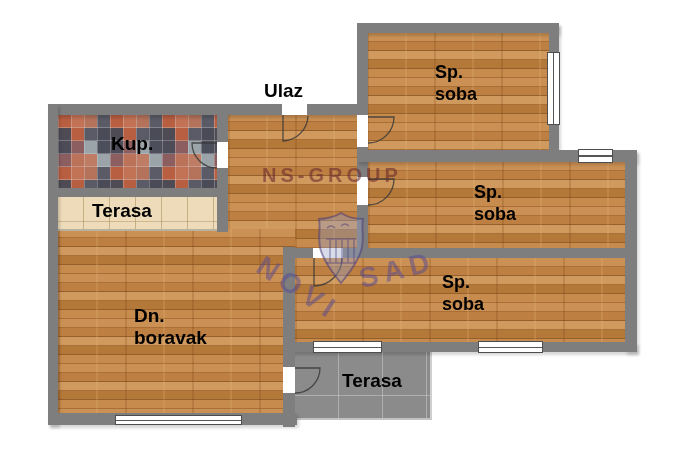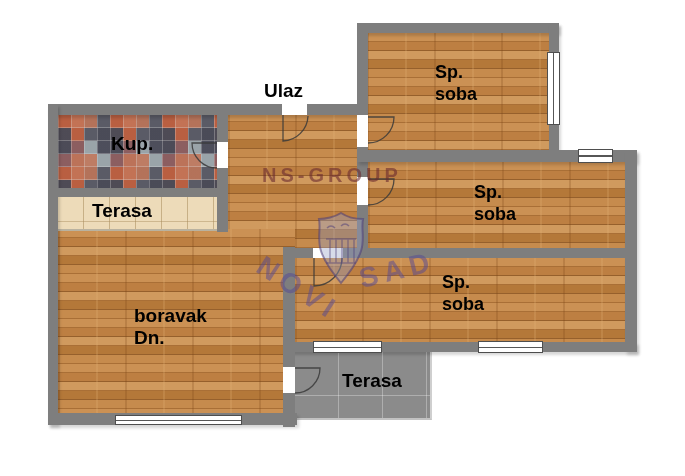--- a/index.html
+++ b/index.html
@@ -121,22 +121,22 @@
     <path d="M368 117 L394 117 A26 26 0 0 1 368 143"></path>
     <path d="M368 179 L394 179 A26 26 0 0 1 368 205"></path>
     <path d="M314 258 L314 286 A28 28 0 0 0 342 258"></path>
     <path d="M295 368 L320 368 A25 25 0 0 1 295 393"></path>
   </svg>
 
   <div class="abs lbl" style="left:264px;top:80px">Ulaz</div>
   <div class="abs lbl" style="left:111px;top:133px">Kup.</div>
   <div class="abs lbl" style="left:92px;top:200px">Terasa</div>
   <div class="abs lbl" style="left:134px;top:305px">
+    <span style="display:block">Dn.</span>
     <span style="display:block">boravak</span>
-    <span style="display:block">Dn.</span>
   </div>
   <div class="abs lbl sm" style="left:435px;top:61px">
     <span style="display:block">Sp.</span>
     <span style="display:block">soba</span>
   </div>
   <div class="abs lbl sm" style="left:474px;top:181px">
     <span style="display:block">Sp.</span>
     <span style="display:block">soba</span>
   </div>
   <div class="abs lbl sm" style="left:442px;top:271px">

